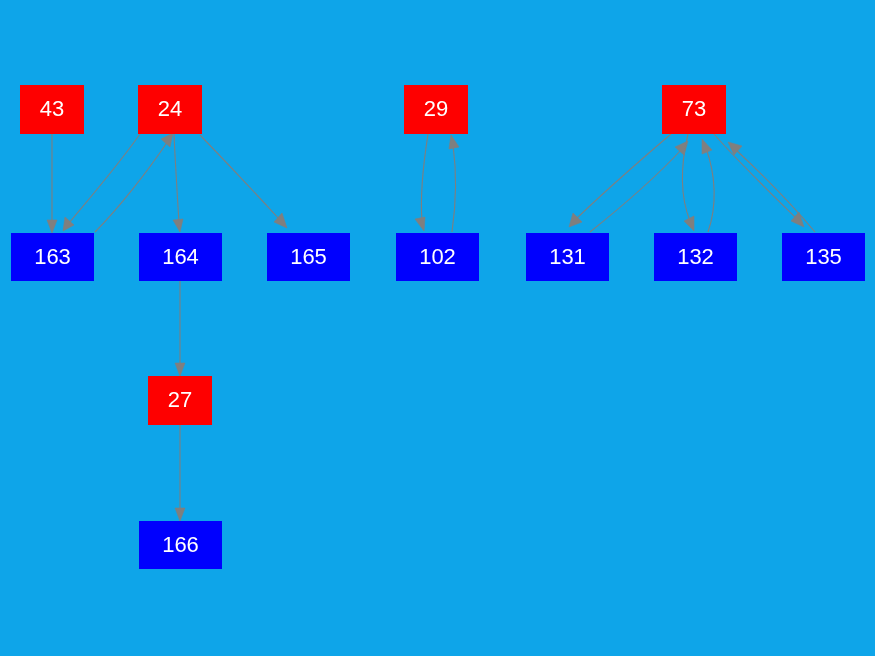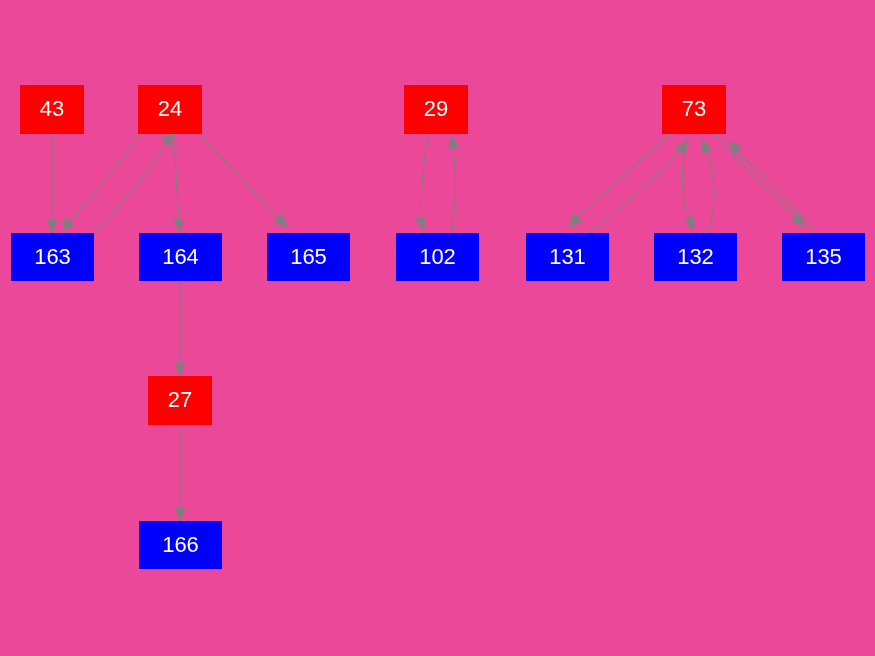--- a/index.html
+++ b/index.html
@@ -10,21 +10,21 @@
   body {
     width: 875px;
     height: 656px;
     font-family: "Liberation Sans", sans-serif;
     overflow: hidden;
   }
   #graph-canvas {
     position: relative;
     width: 875px;
     height: 656px;
-    background: #ec4899;
+    background: #0ea5e9;
   }
   svg.graph-svg {
     position: absolute;
     left: 0;
     top: 0;
     width: 875px;
     height: 656px;
   }
   .node-rect {
     stroke: none;

